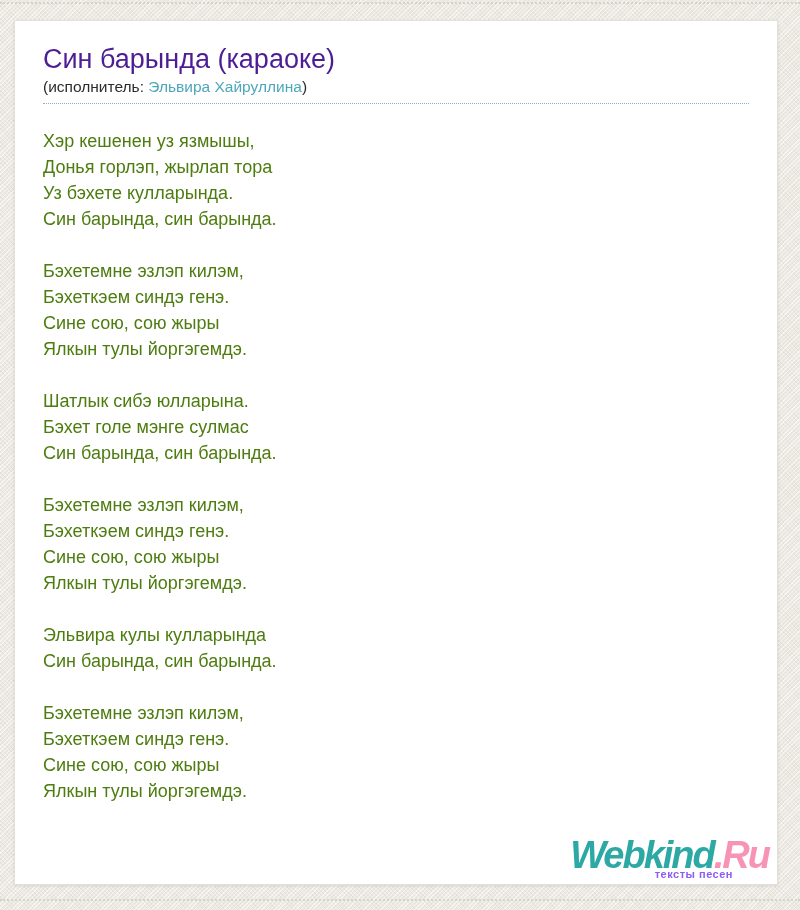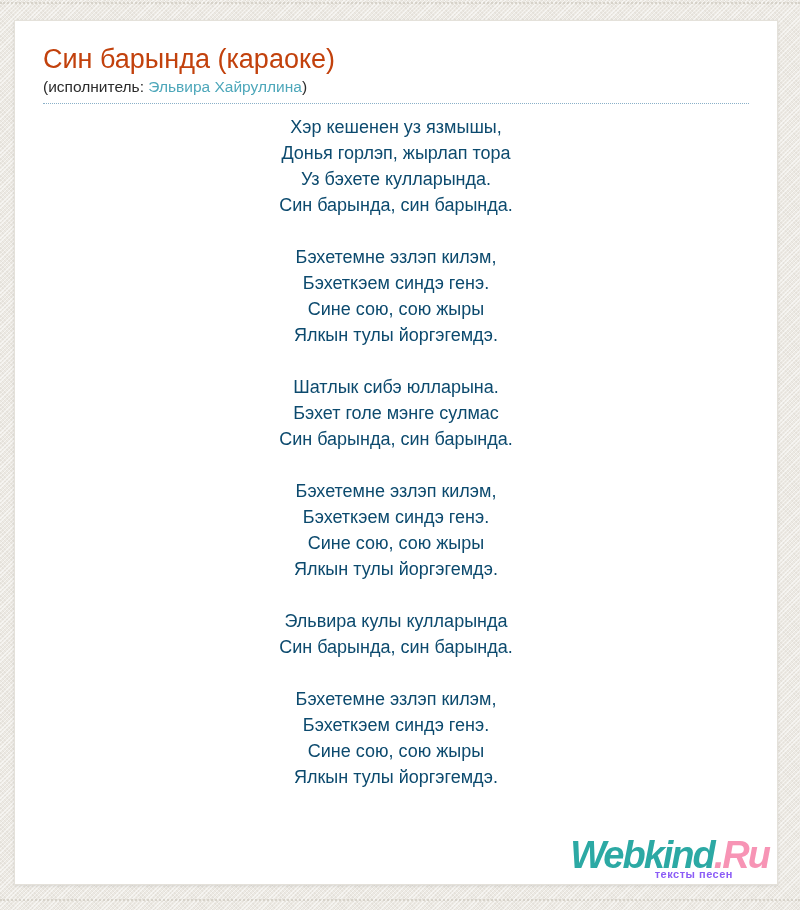--- a/index.html
+++ b/index.html
@@ -37,42 +37,41 @@
     box-shadow: 0 1px 3px rgba(0,0,0,0.10);
     box-sizing: border-box;
   }
   .content {
     padding: 22px 28px 0 28px;
   }
   .song-title {
     margin: 0;
     font-size: 27px;
     font-weight: normal;
-    color: #c2410c;
+    color: #4c1d95;
     line-height: 32px;
   }
   .artist-line {
     margin: 2px 0 0 0;
     font-size: 15.5px;
     color: #2b2b2b;
     line-height: 20px;
     padding-bottom: 6px;
     border-bottom: 1px dotted #8ab0c8;
   }
   .artist-link {
     color: #4da7ba;
     text-decoration: none;
     cursor: pointer;
   }
   .lyrics {
-    margin-top: 10px;
+    margin-top: 24px;
     font-size: 18px;
     line-height: 26px;
-    color: #0c4a6e;
-    text-align: center;
+    color: #4d7c0f;
   }
   .stanza {
     margin: 0 0 26px 0;
   }
   .lyric-line {
     margin: 0;
     padding: 0;
   }
   .logo {
     position: absolute;

